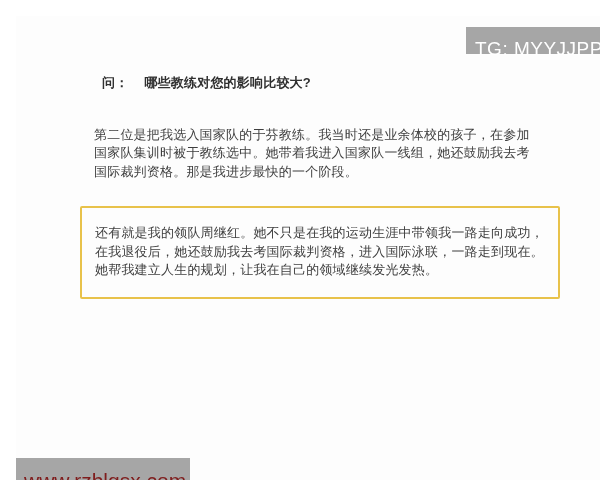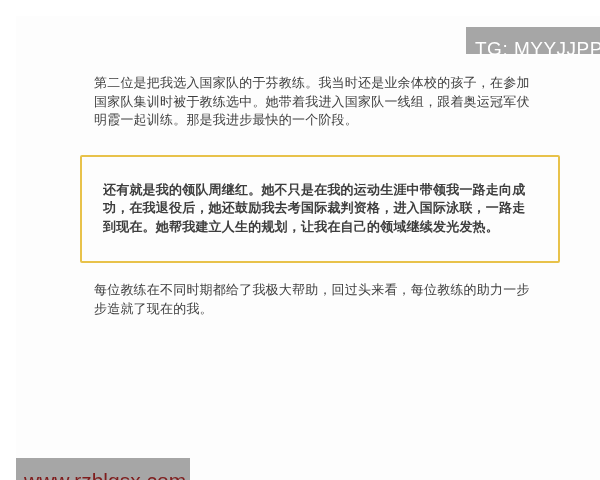--- a/index.html
+++ b/index.html
@@ -54,40 +54,40 @@
   .content p{margin:0 0 17px;}
   .q-line{font-weight:700;color:#303030;}
   .label{font-weight:700;color:#303030;}
   .highlight-box{
     border:2px solid var(--highlight-border);
     border-radius:2px;
     margin:2px 0 10px -6px;
     width:480px;
     padding:8px 5px 9px 5px;
   }
-  .highlight-box p{margin:8px;font-weight:bold;}
+  .highlight-box p{margin:0;}
 </style>
 </head>
 <body>
 
 <div class="page">
 
   <div class="watermark-top">TG: MYYJJPP</div>
 
   <div class="content">
 
+    <p class="q-line"><span>问：</span><span>哪些教练对您的影响比较大?</span></p>
 
 
 
-    <p>第二位是把我选入国家队的于芬教练。我当时还是业余体校的孩子，在参加国家队集训时被于教练选中。她带着我进入国家队一线组，跟着奥运冠军伏明霞一起训练。那是我进步最快的一个阶段。</p>
+    <p>第二位是把我选入国家队的于芬教练。我当时还是业余体校的孩子，在参加国家队集训时被于教练选中。她带着我进入国家队一线组，她还鼓励我去考国际裁判资格。那是我进步最快的一个阶段。</p>
 
 
     <div class="highlight-box">
       <p>还有就是我的领队周继红。她不只是在我的运动生涯中带领我一路走向成功，在我退役后，她还鼓励我去考国际裁判资格，进入国际泳联，一路走到现在。她帮我建立人生的规划，让我在自己的领域继续发光发热。</p>
     </div>
 
-    <p>每位教练在不同时期都给了我极大帮助，回过头来看，每位教练的助力一步步造就了现在的我。</p>
 
   </div>
 
   <div class="watermark-bottom">www.rzblgsx.com</div>
 
 </div>
 
 </body></html>

